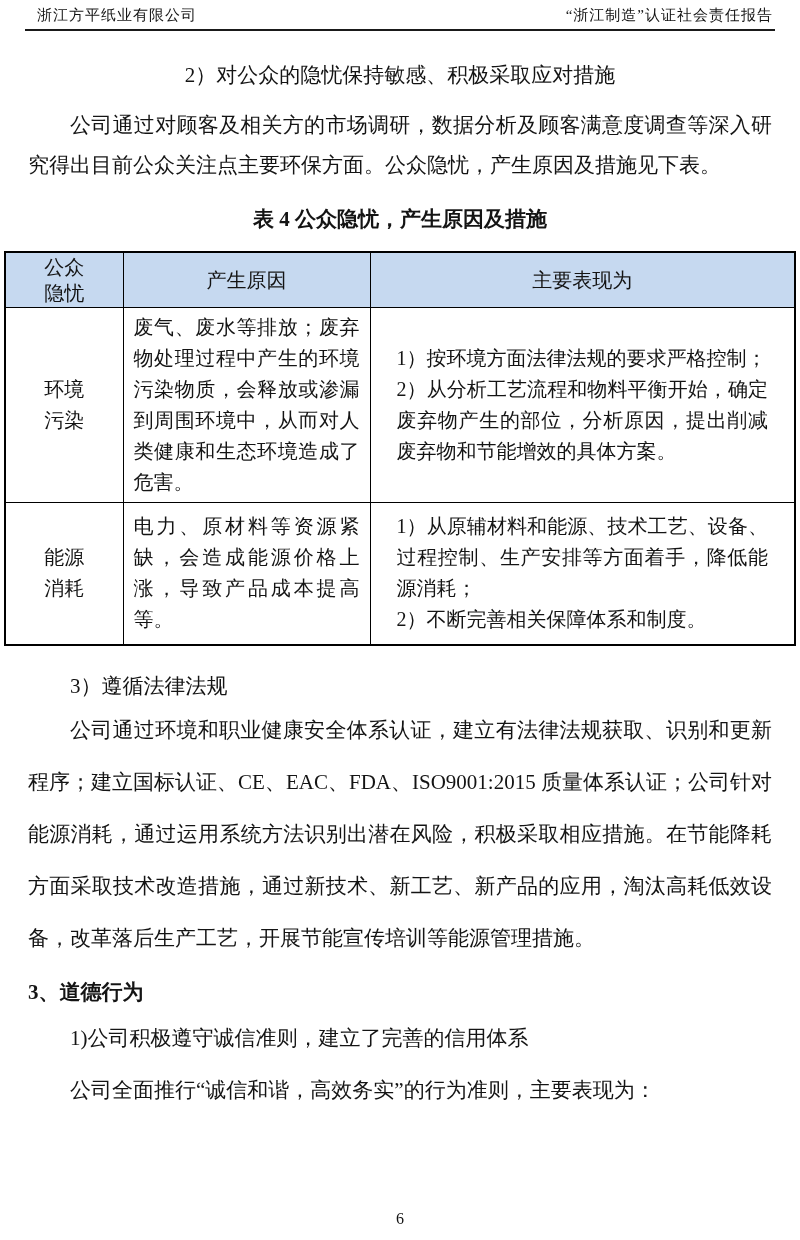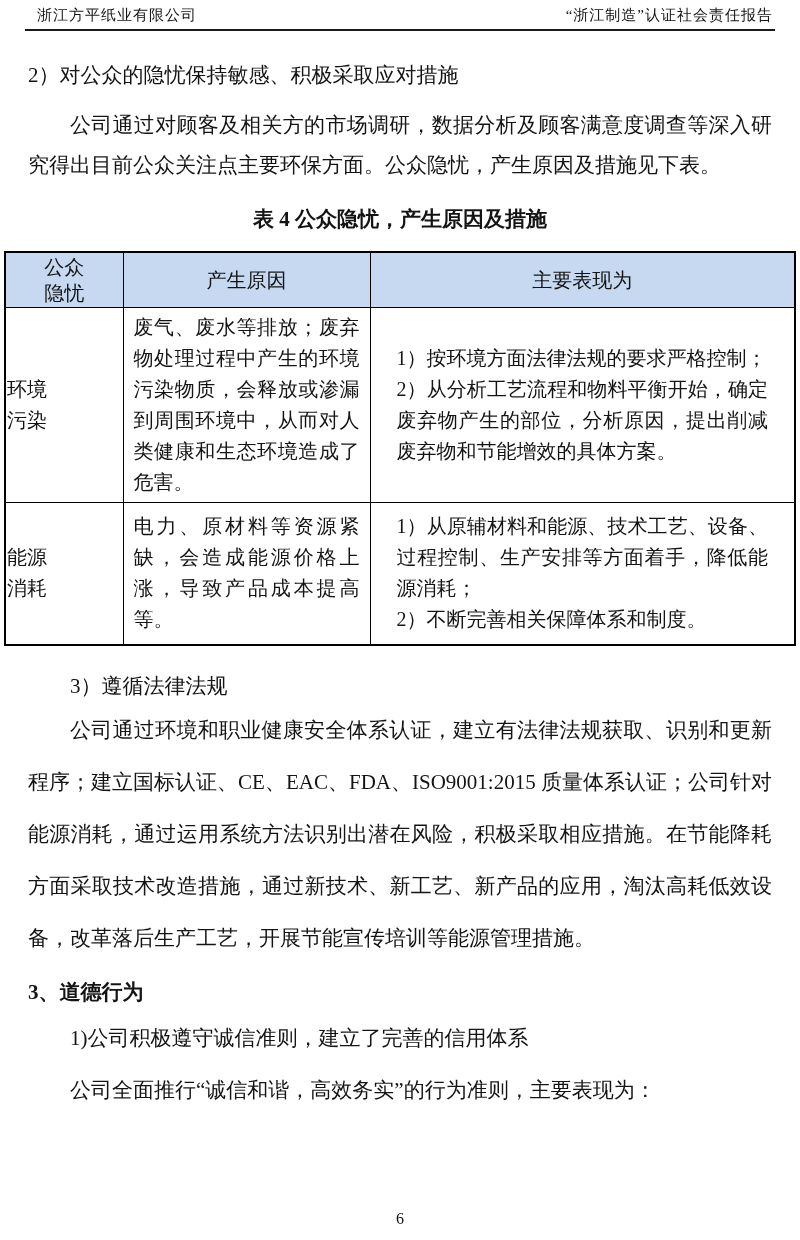--- a/index.html
+++ b/index.html
@@ -25,20 +25,21 @@
     gap: 12px;
   }
   .page-header .left { padding-left: 12px; }
   .page-header .right { padding-right: 2px; }
 
   
   .h-sub {
     margin: 30px 28px 0;
     font-size: 21px;
     font-weight: normal;
+    text-align: center;
   }
   .para-1 {
     margin: 16px 28px 0;
     font-size: 21px;
     line-height: 40px;
     text-indent: 2em;
     text-align: justify;
   }
   .table-title {
     margin: 20px 0 0;
@@ -65,21 +66,21 @@
   .report-table col.c2 { width: 247px; }
   .report-table thead tr { height: 54px; }
   .report-table thead th {
     background: #c6d9f0;
     text-align: center;
     line-height: 26px;
   }
   .row-1 { height: 186px; }
   .row-2 { height: 142px; }
   .cell-concern {
-    text-align: left;
+    text-align: center;
     line-height: 31px;
     white-space: pre-line;
   }
   .cell-cause {
     padding: 4px 10px;
     line-height: 31px;
     text-align: justify;
   }
   .cell-measures {
     padding: 4px 26px;

